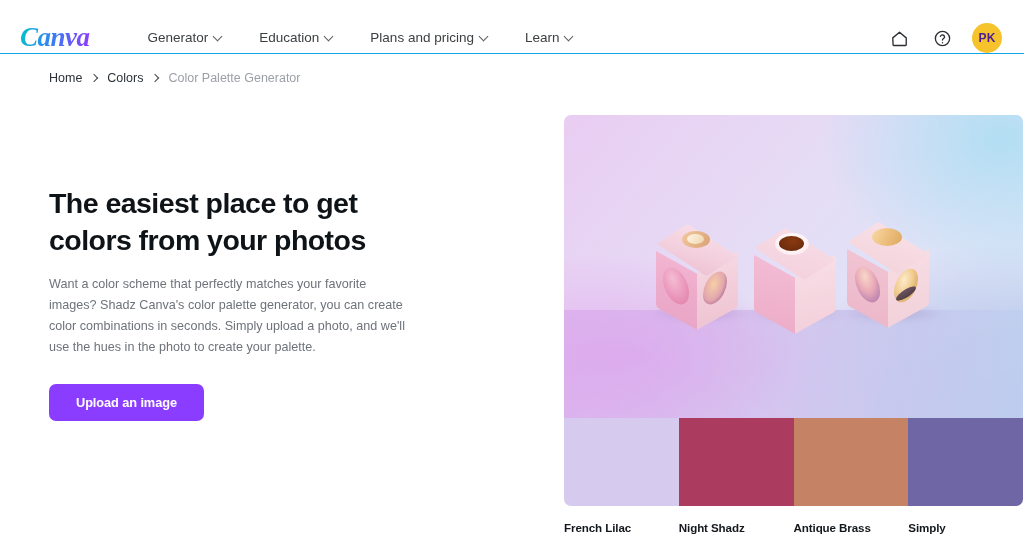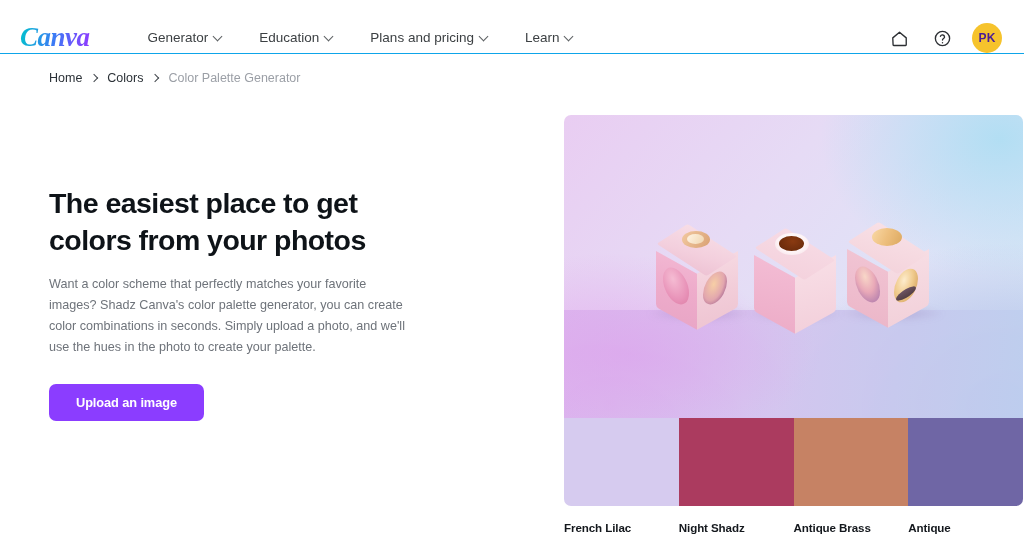--- a/index.html
+++ b/index.html
@@ -528,18 +528,18 @@
       </div>
       <div class="swatch-label">
         <div class="swatch-name">Night Shadz</div>
 
       </div>
       <div class="swatch-label">
         <div class="swatch-name">Antique Brass</div>
 
       </div>
       <div class="swatch-label">
-        <div class="swatch-name">Antique</div>
+        <div class="swatch-name">Simply</div>
 
       </div>
     </div>
   </div>
 </div>
 
 </body></html>

